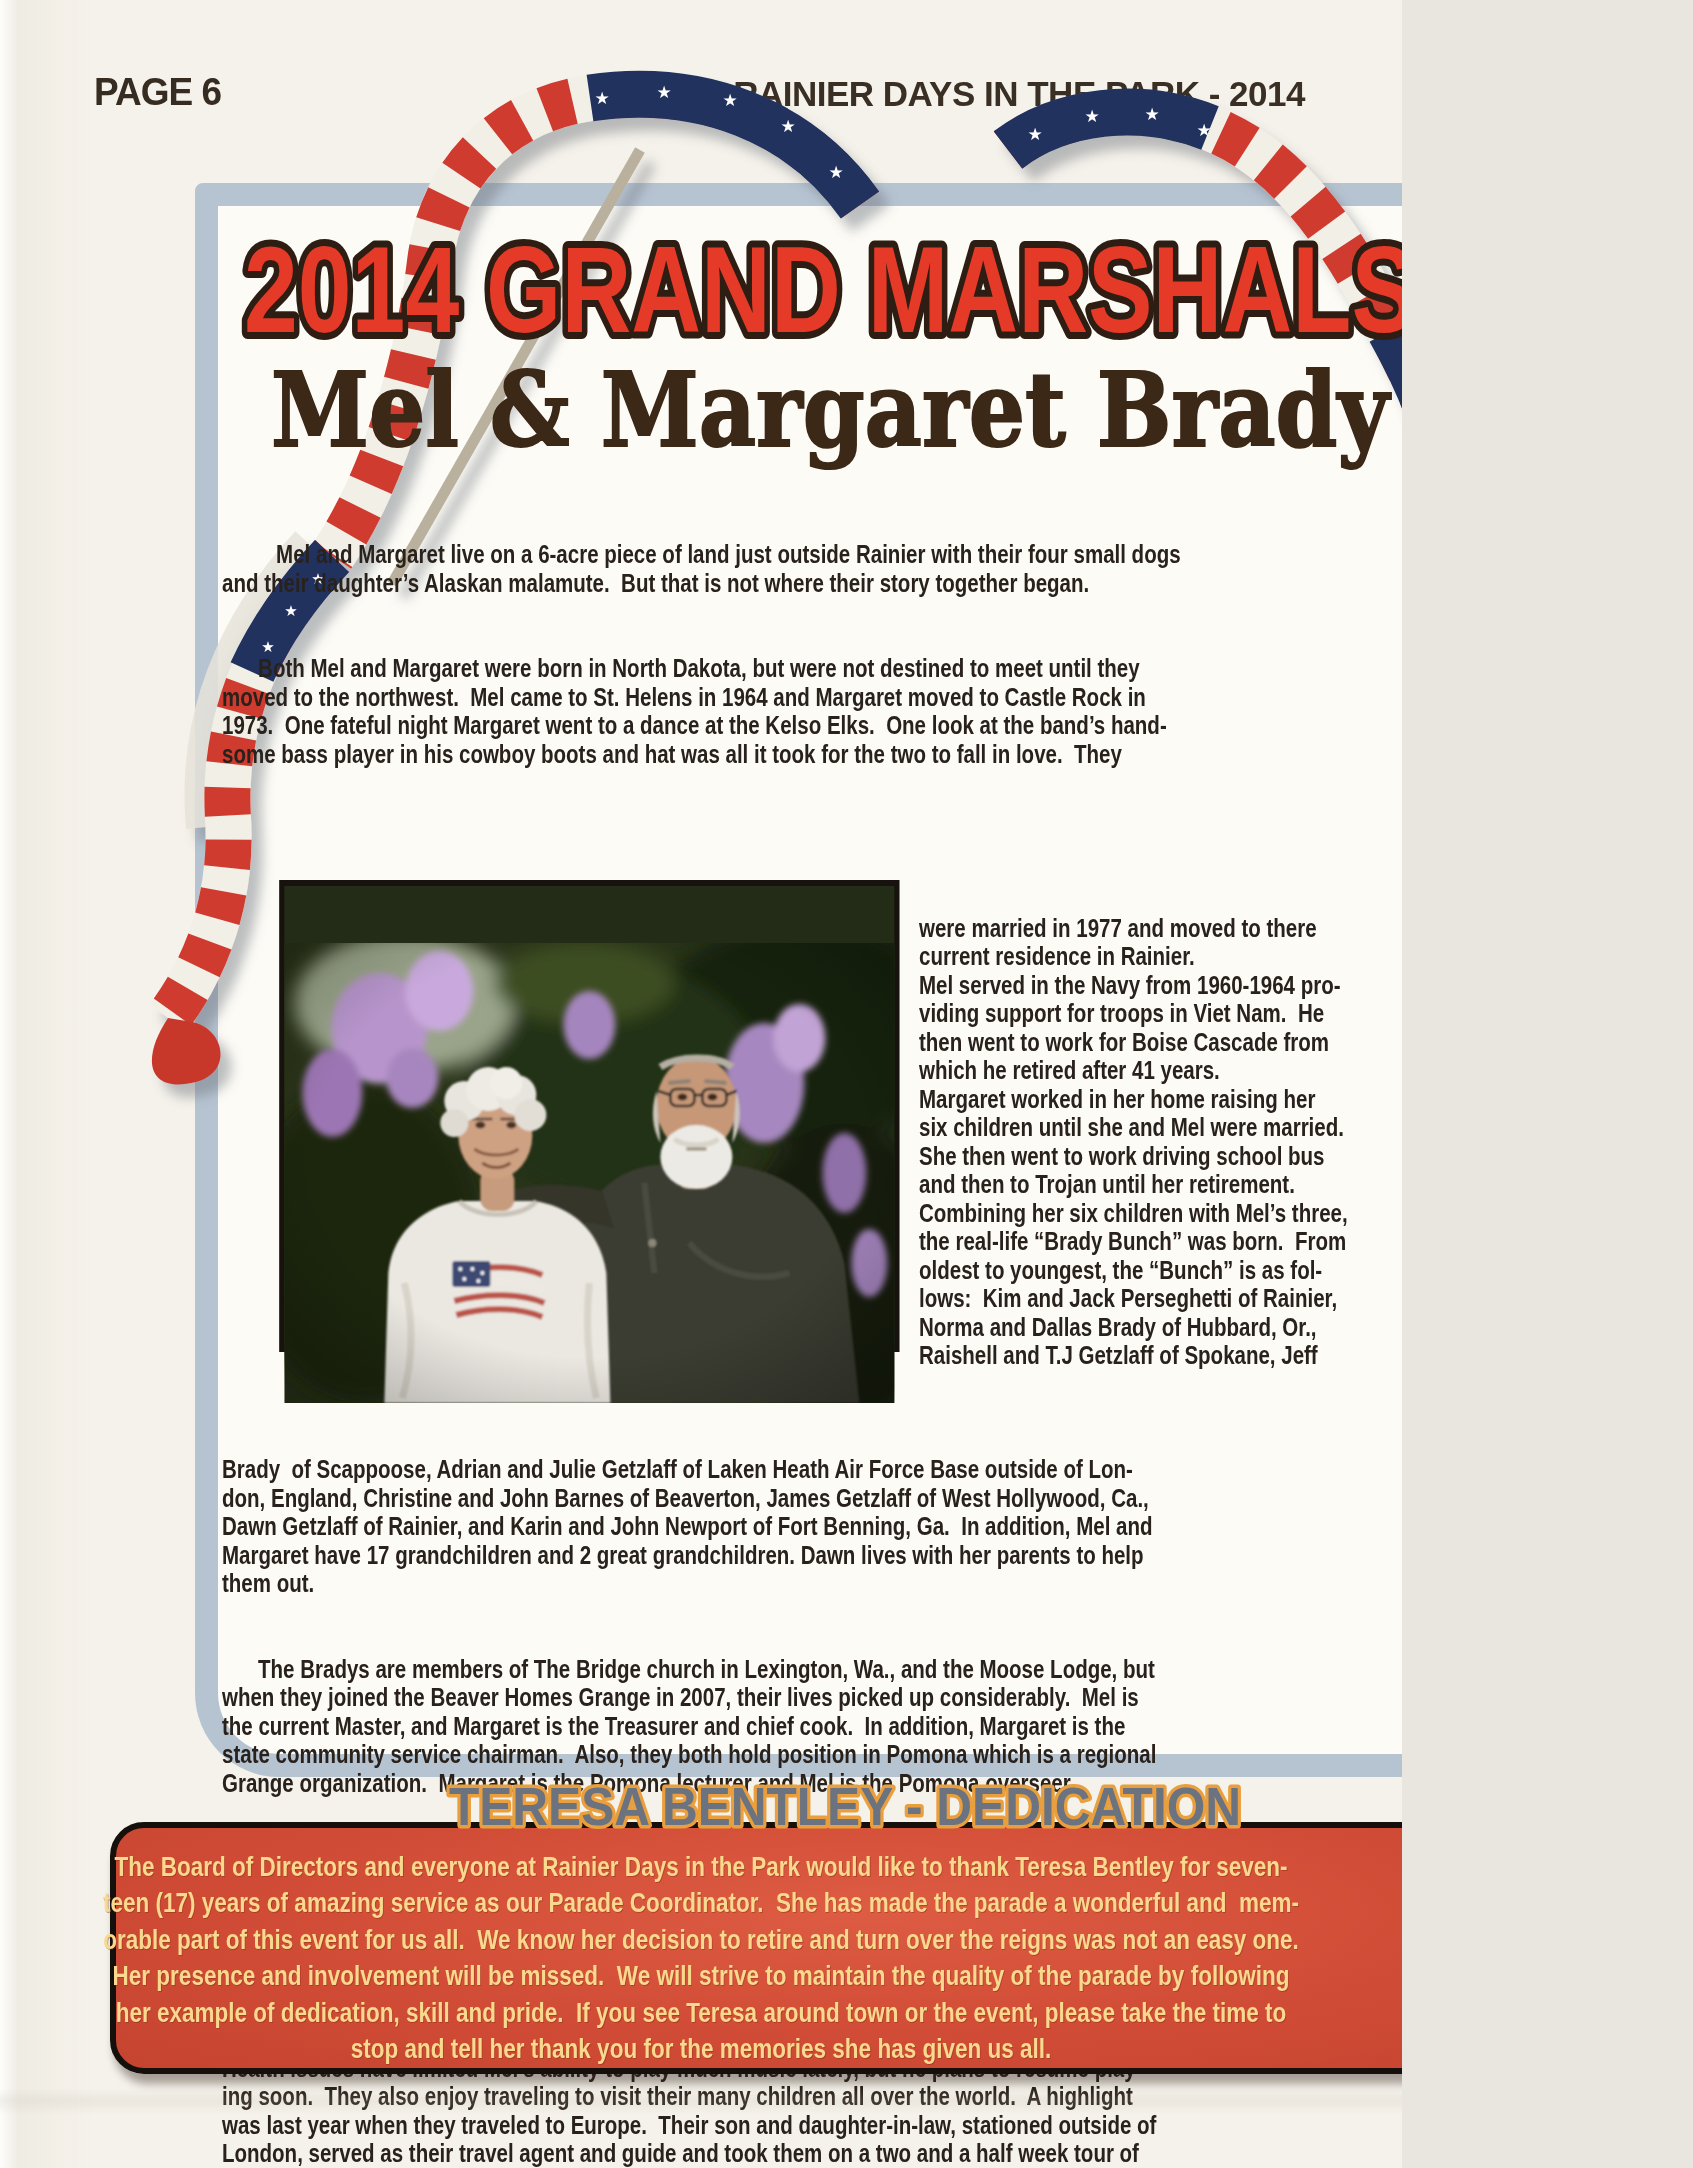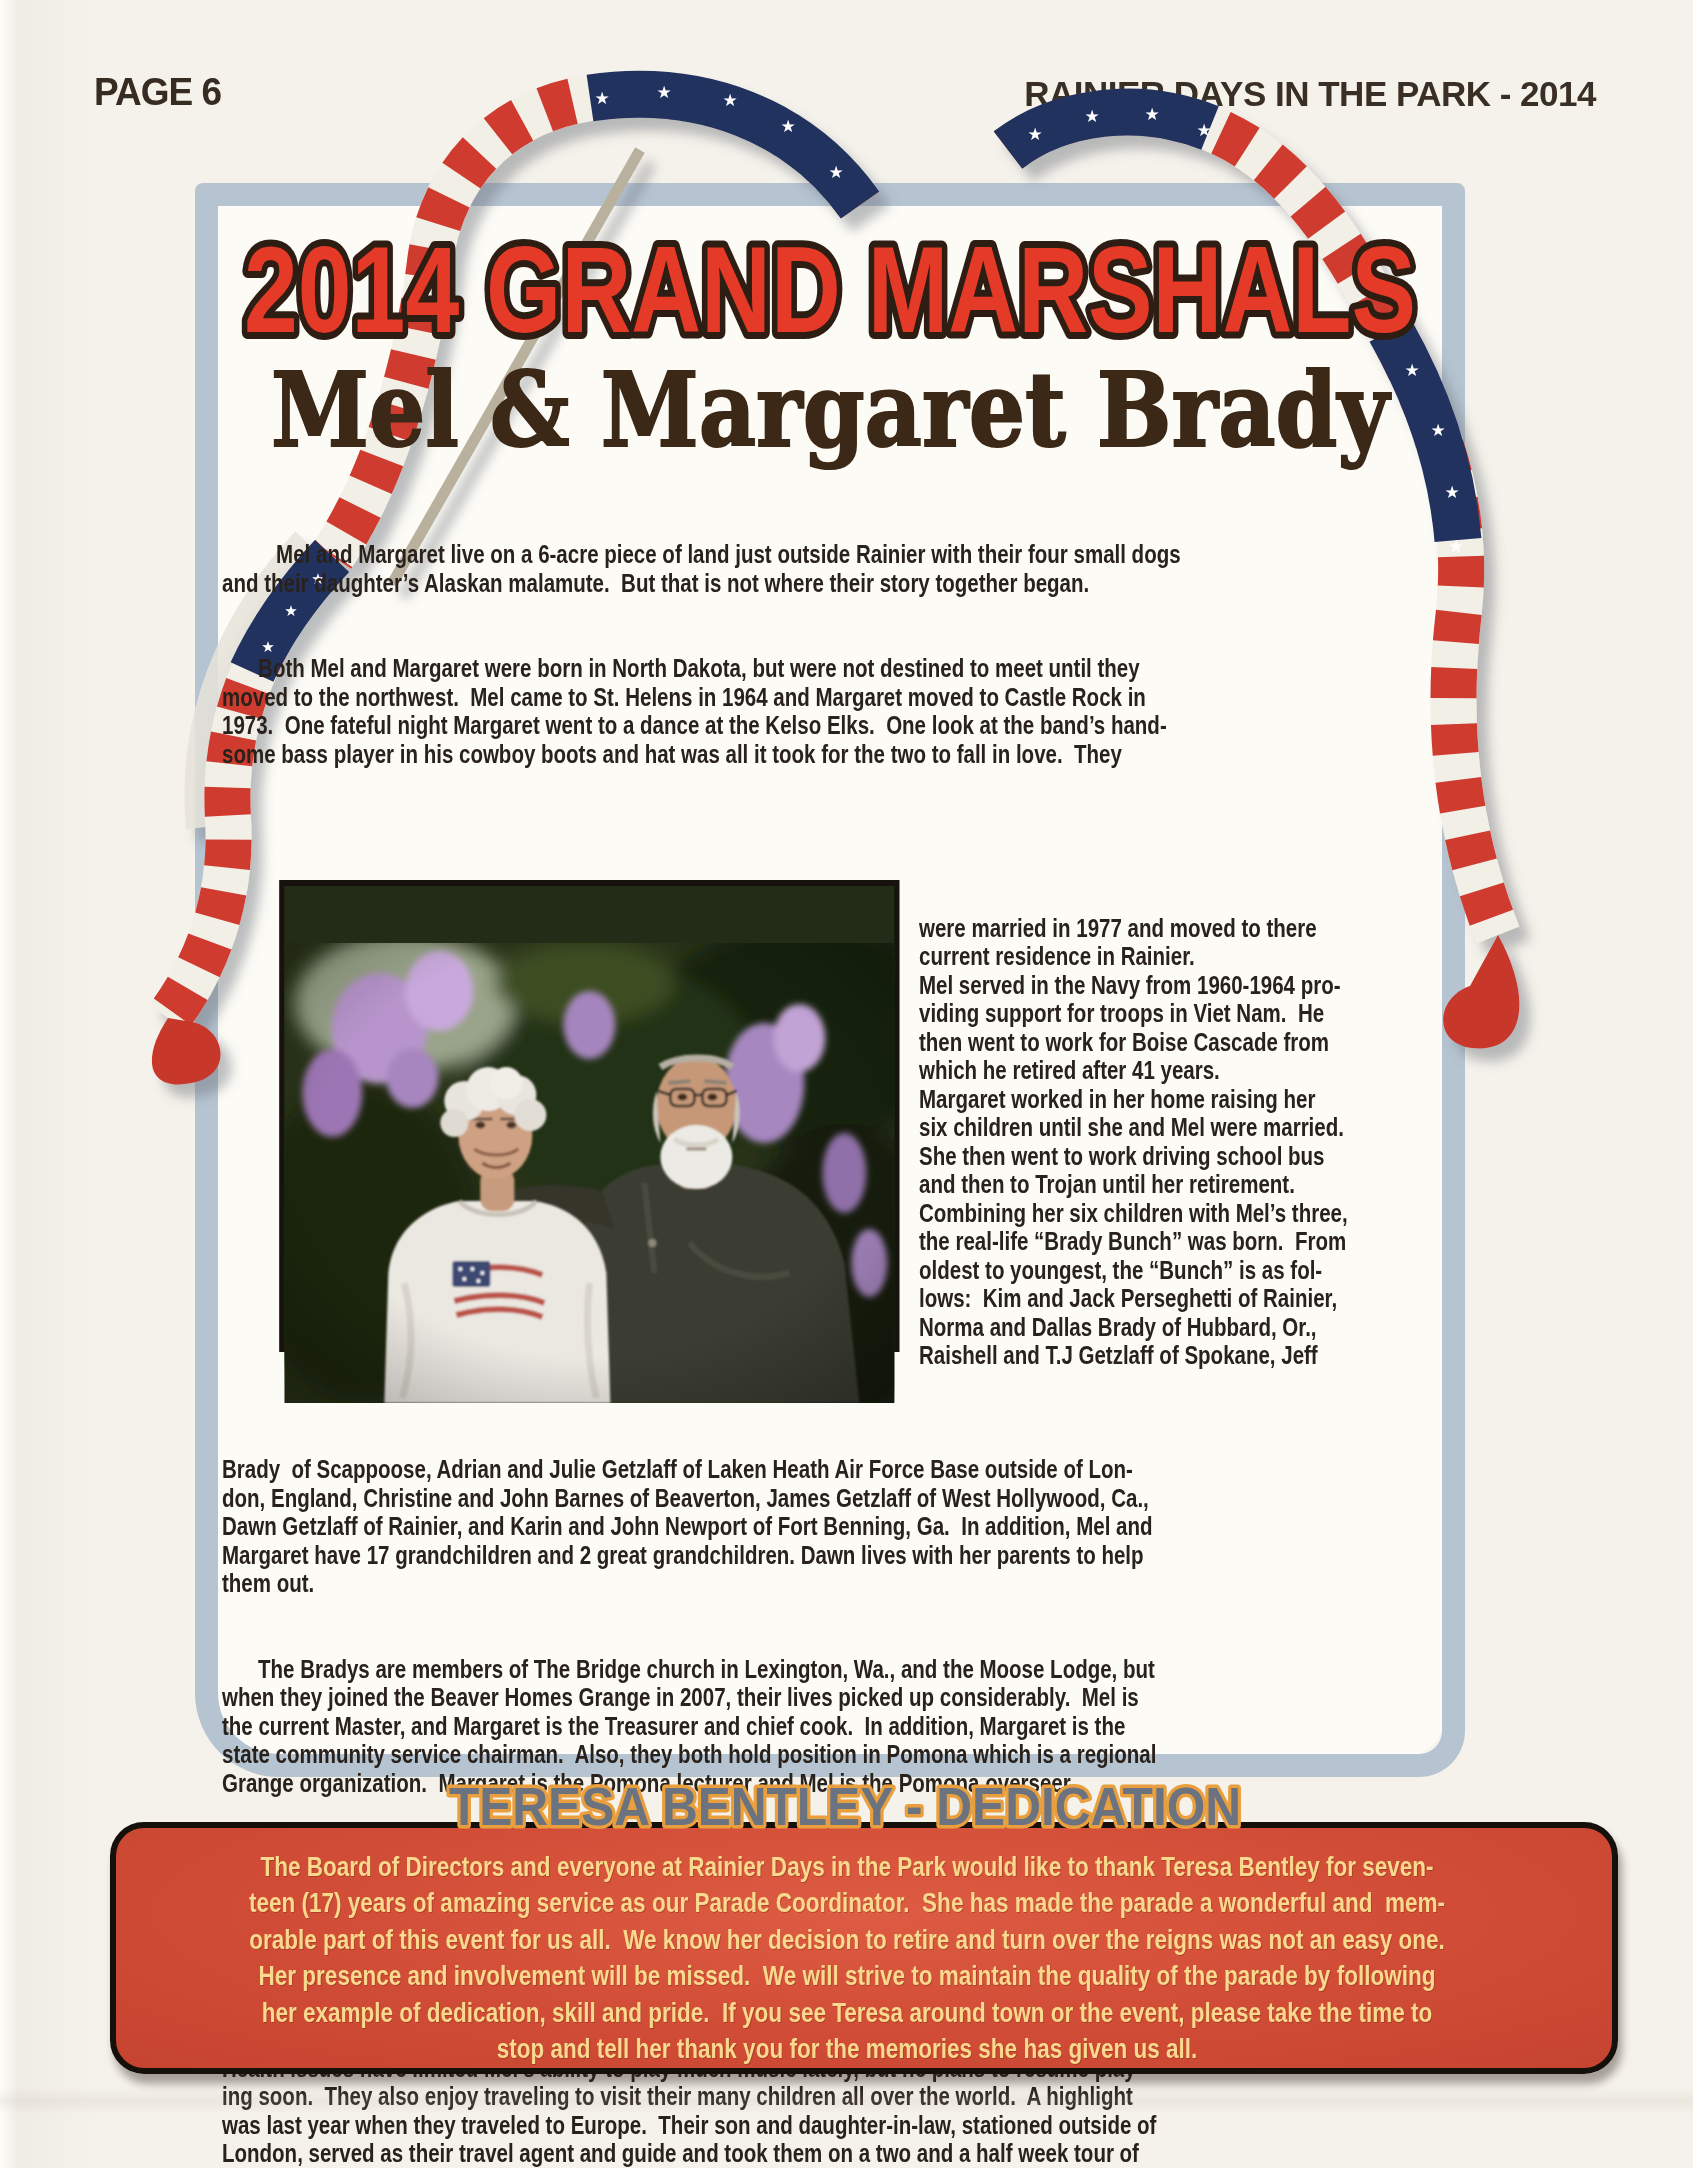--- a/index.html
+++ b/index.html
@@ -1,17 +1,17 @@
 <!DOCTYPE html>
 <html><head>
 <meta charset="utf-8">
 <style>
   html,body{margin:0;padding:0;}
   body{background:#e9e6df;font-family:"Liberation Sans",sans-serif;}
-  .page{position:relative;width:1693px;height:2168px;background:#f5f2eb;overflow:hidden;}
+  .page{position:relative;width:1402px;height:2168px;background:#f5f2eb;overflow:hidden;}
   .page::before{content:"";position:absolute;left:0;top:0;bottom:0;width:90px;
     background:linear-gradient(90deg,#fdfdfb 0,#efece4 18px,#f2efe7 55px,rgba(245,242,235,0) 90px);pointer-events:none;z-index:40;}
   .page::after{content:"";position:absolute;left:0;right:0;top:2088px;height:26px;
     background:linear-gradient(180deg,rgba(190,182,168,0) 0,rgba(190,182,168,.18) 50%,rgba(190,182,168,0) 100%);z-index:40;}
 
   
   .page-label{position:absolute;left:94px;top:70px;font-weight:700;font-size:37px;
     color:#362c21;letter-spacing:-1px;transform:scaleY(1.05);transform-origin:0 0;}
   .header-right{position:absolute;right:97px;top:74px;font-weight:700;font-size:35px;
     color:#3a2f24;letter-spacing:-0.5px;}

